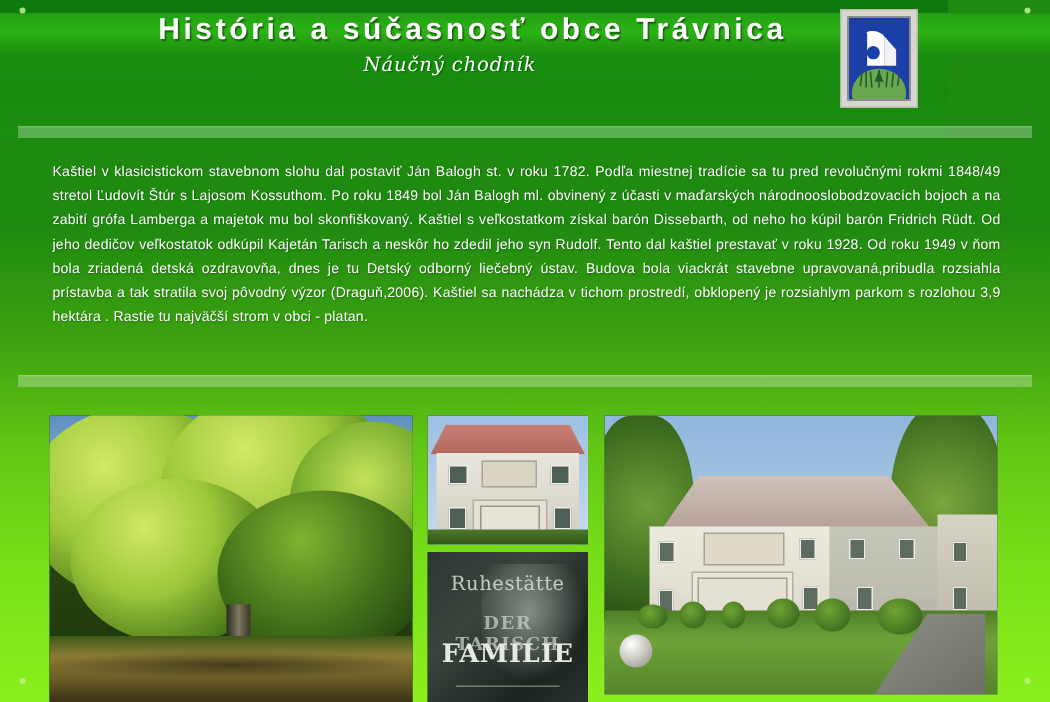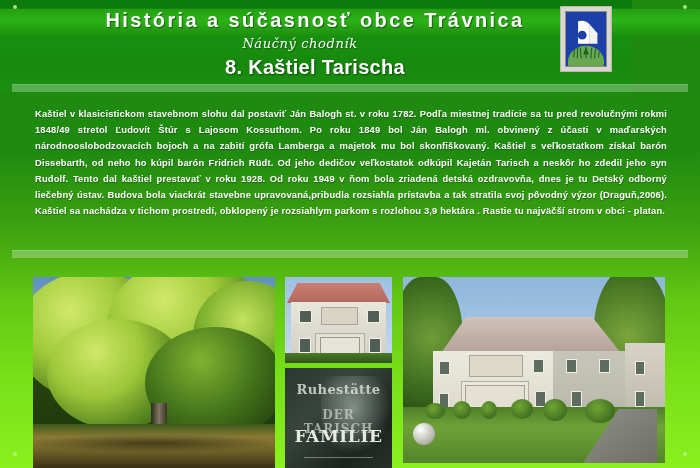--- a/index.html
+++ b/index.html
@@ -144,21 +144,20 @@
     position: absolute;
     left: 35px;
     top: 106px;
     width: 632px;
     color: #ffffff;
     font-size: 9.4px;
     line-height: 16.2px;
     text-align: justify;
     letter-spacing: .15px;
     text-shadow: .5px .5px 1px rgba(0,0,0,.35);
-    font-weight: bold;
   }
 
   
   .photo {
     position: absolute;
     overflow: hidden;
     background: #2c4a1a;
   }
   .photo-tree   { left: 33px;  top: 277px; width: 242px; height: 191px; }
   .photo-facade { left: 285px; top: 277px; width: 107px; height: 86px;  }
@@ -202,21 +201,21 @@
   .fc-win  { position:absolute; background:#4f5f56; border:1px solid #f2f0e8; }
   .fc-balc { position:absolute; left:36px; top:30px; width:35px; height:16px; background:#d9d4c4; border:1px solid #aaa596; }
   .fc-porch{ position:absolute; left:30px; top:56px; width:48px; height:26px; background:#e4e1d6; border:1px solid #b3ae9e; }
   .fc-grass{ position:absolute; left:0; bottom:0; width:100%; height:10px; background: linear-gradient(to bottom,#4d7a2b,#2f5419); }
 
   
   .gv-stone { position:absolute; inset:0; background: linear-gradient(135deg,#2c3632 0%,#39443d 35%,#1c2420 75%,#28312c 100%); }
   .gv-haze  { position:absolute; left:34%; top:8%; width:66%; height:80%;
               background: radial-gradient(ellipse at 45% 40%, rgba(200,215,205,.55), rgba(200,215,205,0) 68%); }
   .gv-line1 { position:absolute; left:0; top:14px;  width:100%; text-align:center;
-              color:#d8dcd2; font-family:"DejaVu Serif", serif; font-weight:700; font-size:13px; letter-spacing:.4px; opacity:.88;}
+              color:#d8dcd2; font-family:"DejaVu Serif", serif; font-weight:400; font-size:13px; letter-spacing:.4px; opacity:.88;}
   .gv-line2 { position:absolute; left:0; top:40px;  width:100%; text-align:center;
               color:#c9cec4; font-family:"DejaVu Serif", serif; font-weight:700; font-size:12px; letter-spacing:1px; opacity:.75;}
   .gv-line3 { position:absolute; left:0; top:58px;  width:100%; text-align:center;
               color:#e6eae0; font-family:"DejaVu Serif", serif; font-weight:700; font-size:17px; letter-spacing:.6px;}
   .gv-rule  { position:absolute; left:18%; bottom:10px; width:64%; height:1px; background:rgba(210,220,205,.45); }
 
   
   .mn-sky   { position:absolute; inset:0; background: linear-gradient(to bottom,#8fb6dc 0%,#b9d2e8 55%,#cfe0ee 100%); }
   .mn-tree-l{ position:absolute; left:-10px; top:0; width:70px; height:150px;
               background: radial-gradient(circle at 55% 40%, #6e9c38 0%, #3c6a1e 55%, #1e3c0e 100%); border-radius:40%; }
@@ -250,21 +249,20 @@
 
 <div class="slide">
 
   <div class="header">
     <div class="title-band"></div>
 
     <div class="main-title">História a súčasnosť obce Trávnica</div>
 
     <div class="subtitle">Náučný chodník</div>
 
-    <div class="section-title">8. Kaštiel Tarischa</div>
 
     <div class="crest-frame">
       <div class="crest-inner">
         <svg width="100%" height="100%" viewBox="0 0 42 56" preserveAspectRatio="none">
           <rect x="0" y="0" width="42" height="56" fill="#1c3fa8"></rect>
           <ellipse cx="21" cy="52" rx="19" ry="17" fill="#6aa84f"></ellipse>
           <path d="M21 36 L24 44 L18 44 Z" fill="#1e5c2a"></path>
           <g stroke="#1f5e2b" stroke-width="1.1" fill="none">
             <path d="M8 47 L9 38"></path>
               <path d="M12 48 L12 37"></path>

